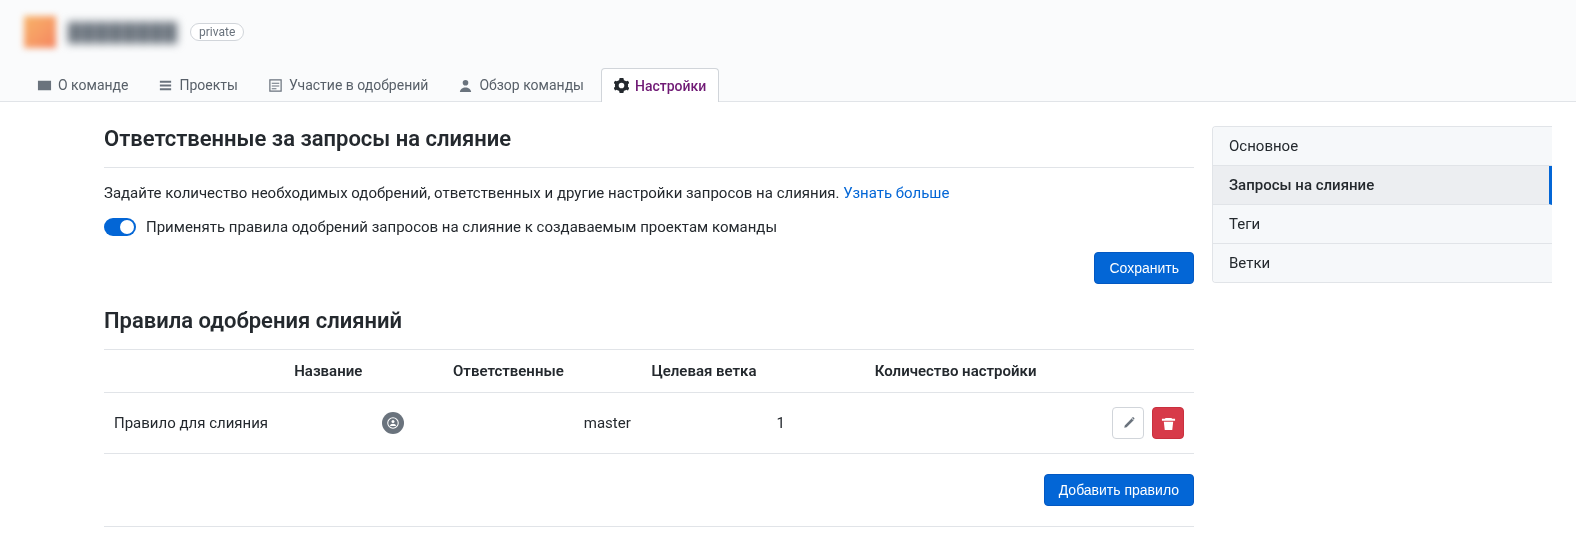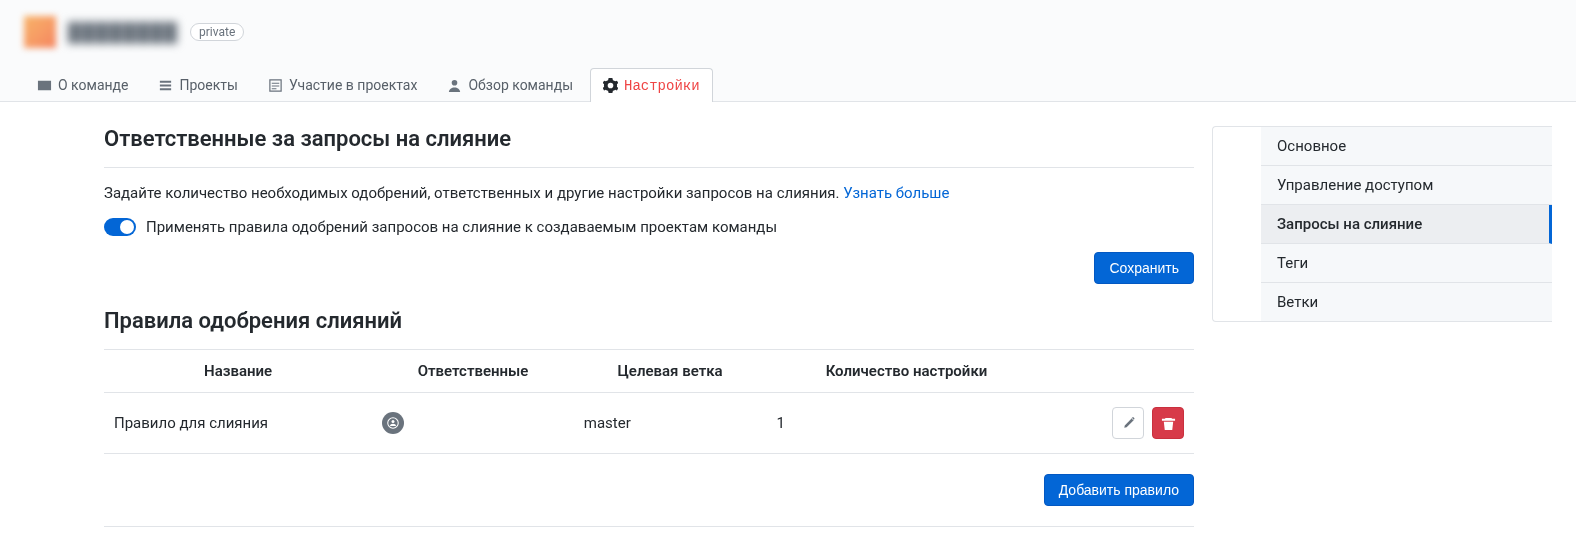--- a/index.html
+++ b/index.html
@@ -6,47 +6,47 @@
 body { font-family: -apple-system, BlinkMacSystemFont, "Segoe UI", Roboto, Helvetica, Arial, sans-serif; font-size: 14px; color: #24292e; background: #fff; }
 
 .header-area { padding: 16px 12px 0 24px; border-bottom: 1px solid #e1e4e8; background: #fafbfc; }
 .title-row { display: flex; align-items: center; gap: 12px; margin-bottom: 20px; }
 .avatar-placeholder { width: 32px; height: 32px; background: linear-gradient(135deg,#f7b267 0%,#f79d65 50%,#f4845f 100%); filter: blur(3px); }
 .team-name { font-size: 18px; font-weight: 600; color: #6a737d; filter: blur(4px); letter-spacing: 1px; }
 .badge { font-size: 12px; color: #6a737d; border: 1px solid #d1d5da; border-radius: 10px; padding: 1px 8px; background: #fff; }
 
 .tabs { display: flex; gap: 4px; }
 .tab { display: flex; align-items: center; gap: 6px; padding: 8px 12px; font-size: 14px; color: #586069; border: 1px solid transparent; border-bottom: none; border-top-left-radius: 4px; border-top-right-radius: 4px; cursor: pointer; text-decoration: none; }
-.tab.active { background: #fff; border-color: #d1d5da; color: #ef4444; font-weight: 500; margin-bottom: -1px; font-family: Liberation Mono, monospace; }
+.tab.active { background: #fff; border-color: #d1d5da; color: #701a75; font-weight: 500; margin-bottom: -1px; }
 .tab .ic { width: 15px; height: 15px; display: inline-flex; align-items: center; justify-content: center; }
 .tab svg { fill: #6a737d; }
 .tab.active svg { fill: #24292e; }
 
 .layout { display: flex; align-items: flex-start; padding: 24px 24px 0 24px; }
 .main { flex: 0 0 auto; width: 1090px; margin-left: 80px; }
-.sidebar { width: 340px; border: 1px solid #e1e4e8; border-right: none; border-radius: 4px 0 0 4px; overflow: hidden; margin-left: auto; padding-left: 48px; }
+.sidebar { width: 340px; border: 1px solid #e1e4e8; border-right: none; border-radius: 4px 0 0 4px; overflow: hidden; margin-left: auto; }
 .side-item { padding: 10px 16px; font-size: 15px; color: #24292e; background: #f6f8fa; border-bottom: 1px solid #e1e4e8; cursor: pointer; }
 .side-item:last-child { border-bottom: none; }
 .side-item.active { background: #eceef1; border-right: 3px solid #0366d6; font-weight: 500; }
 
 h2.section-title { font-size: 22px; font-weight: 600; margin-bottom: 16px; color: #24292e; }
 .rule-divider { border: none; border-top: 1px solid #e1e4e8; margin-bottom: 16px; }
 
 .desc { font-size: 15px; color: #24292e; margin-bottom: 16px; }
 .desc a { color: #0366d6; text-decoration: none; }
 .toggle-row { display: flex; align-items: center; gap: 10px; margin-bottom: 16px; }
 .toggle { width: 32px; height: 18px; background: #0366d6; border-radius: 9px; position: relative; cursor: pointer; }
 .toggle::after { content: ""; position: absolute; width: 14px; height: 14px; background: #fff; border-radius: 50%; top: 2px; right: 2px; }
 .toggle-label { font-size: 15px; color: #24292e; }
 
 .btn-row { display: flex; justify-content: flex-end; margin-bottom: 24px; }
 .btn-primary { background: #0366d6; color: #fff; border: 1px solid #0358c2; padding: 7px 14px; font-size: 14px; border-radius: 4px; cursor: pointer; }
 
 .table { width: 100%; border-collapse: collapse; }
-.table th { text-align: center; padding: 12px 10px; font-size: 15px; font-weight: 600; border-top: 1px solid #e1e4e8; border-bottom: 1px solid #e1e4e8; color: #24292e; }
+.table th { text-align: right; padding: 12px 10px; font-size: 15px; font-weight: 600; border-top: 1px solid #e1e4e8; border-bottom: 1px solid #e1e4e8; color: #24292e; }
 .table td { padding: 14px 10px; font-size: 15px; border-bottom: 1px solid #e1e4e8; vertical-align: middle; }
 .resp-avatar { width: 22px; height: 22px; border-radius: 50%; background: #6a737d; display: inline-flex; align-items: center; justify-content: center; }
 .resp-avatar svg { fill: #fff; }
 .action-cell { text-align: right; white-space: nowrap; }
 .icon-btn { display: inline-flex; align-items: center; justify-content: center; width: 32px; height: 32px; border-radius: 4px; cursor: pointer; margin-left: 4px; }
 .icon-btn.edit { border: 1px solid #d1d5da; background: #fff; }
 .icon-btn.edit svg { fill: #6a737d; }
 .icon-btn.delete { background: #d73a49; border: 1px solid #c9303e; }
 .icon-btn.delete svg { fill: #fff; }
 
@@ -78,21 +78,21 @@
         </span>
       <span>Проекты</span>
     </a>
     <a class="tab">
       <span class="ic">
           <svg viewBox="0 0 16 16" width="15" height="15">
             <path d="M2 2h12v12H2z" fill="none" stroke="#6a737d" stroke-width="1.3"></path>
             <path d="M4 5h8v1H4z M4 8h8v1H4z M4 11h5v1H4z"></path>
           </svg>
         </span>
-      <span>Участие в проектах</span>
+      <span>Участие в одобрений</span>
     </a>
     <a class="tab">
       <span class="ic">
           <svg viewBox="0 0 16 16" width="15" height="15">
             <circle cx="8" cy="5" r="3"></circle>
             <path d="M2 15c0-3 3-5 6-5s6 2 6 5z"></path>
           </svg>
         </span>
       <span>Обзор команды</span>
     </a>
@@ -166,18 +166,17 @@
         </tr>
       </tbody>
     </table>
     <div class="add-row">
       <button class="btn-primary">Добавить правило</button>
     </div>
   </div>
 
   <div class="sidebar">
     <div class="side-item">Основное</div>
-    <div class="side-item">Управление доступом</div>
     <div class="side-item active">Запросы на слияние</div>
     <div class="side-item">Теги</div>
     <div class="side-item">Ветки</div>
   </div>
 </div>
 
 </body></html>

